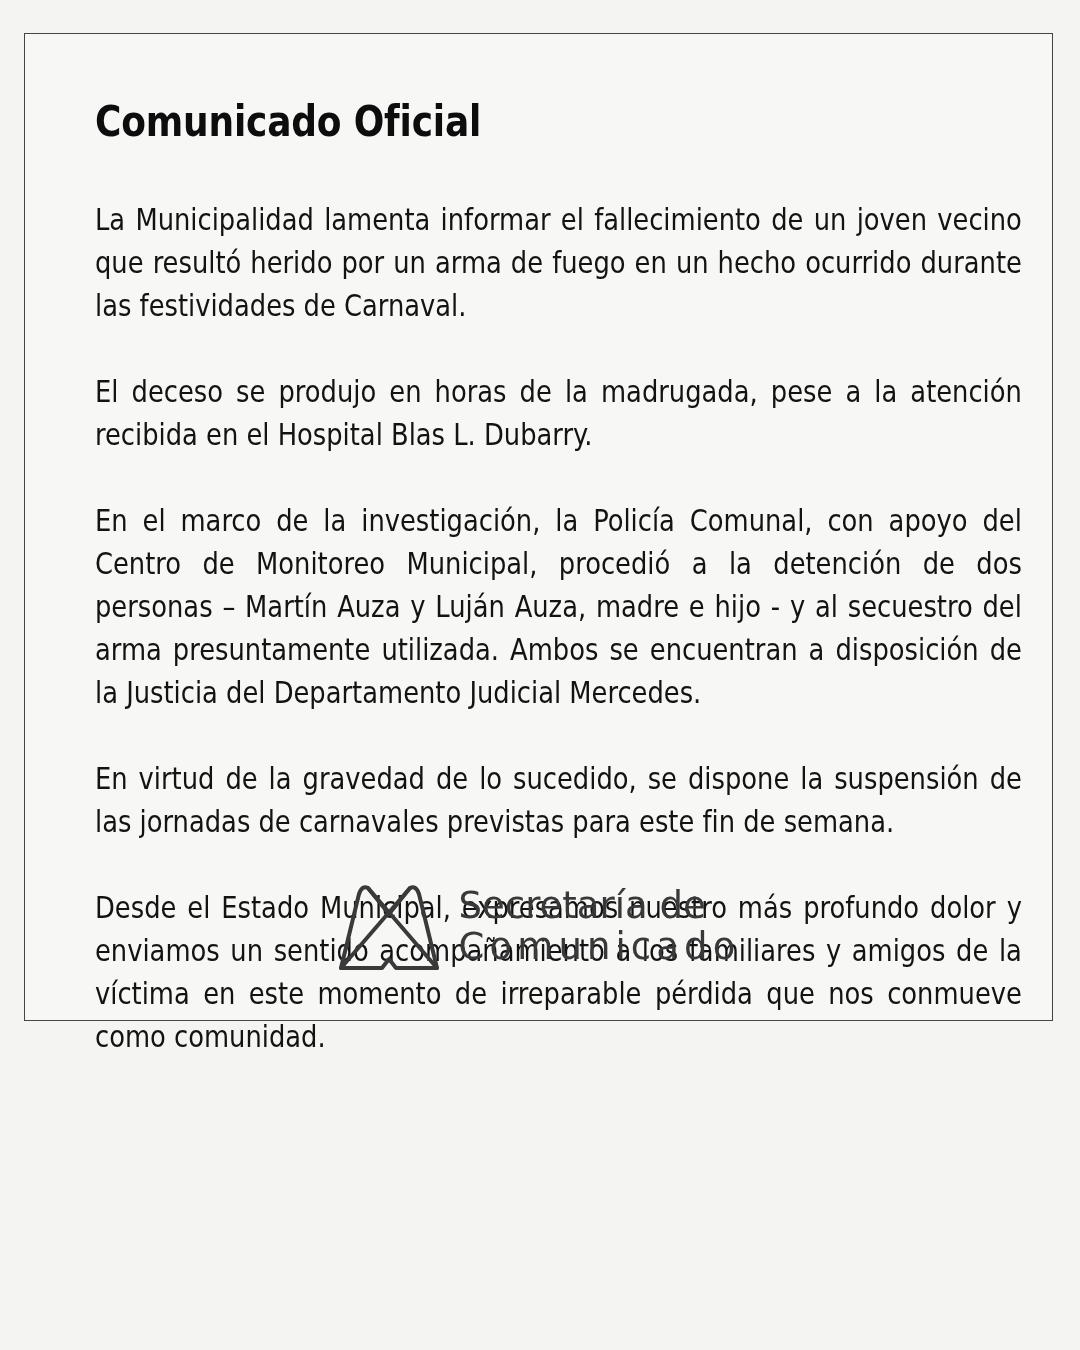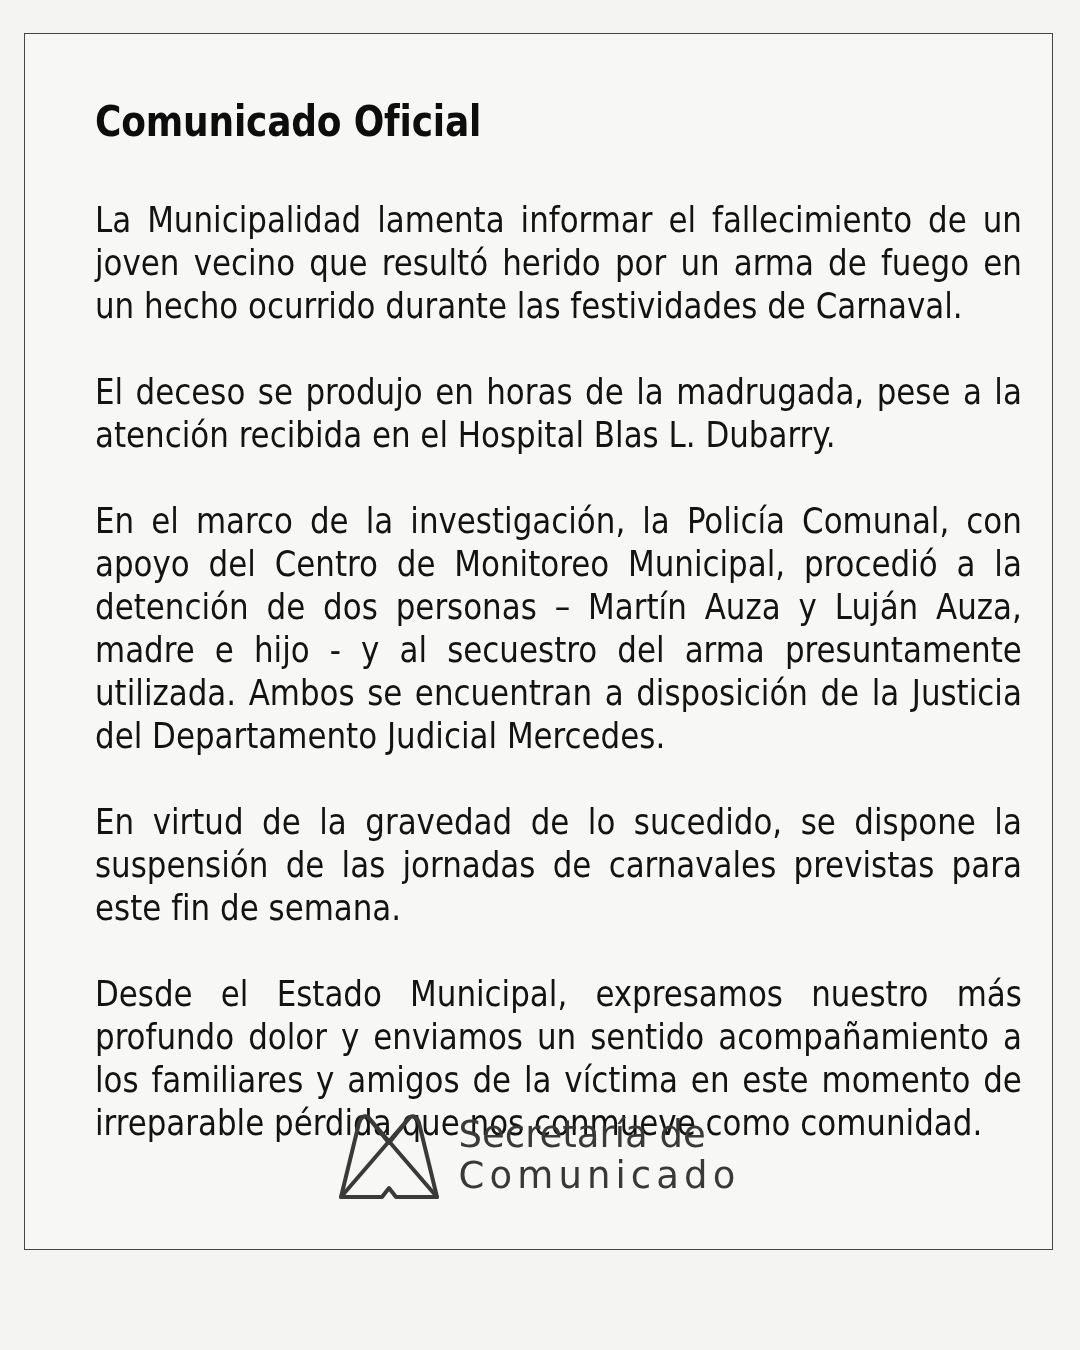--- a/index.html
+++ b/index.html
@@ -22,21 +22,21 @@
     height: 1350px;
     background: #f4f4f2;
     box-sizing: border-box;
   }
 
   .card {
     position: absolute;
     left: 24px;
     top: 33px;
     width: 1029px;
-    height: 1217px;
+    height: 988px;
     border: 1.5px solid #454545;
     background: #f7f7f5;
     box-sizing: border-box;
   }
 
   .content {
     position: absolute;
     left: 70px;
     top: 62px;
     width: 927px;
@@ -49,21 +49,21 @@
     line-height: 50px;
     letter-spacing: -0.2px;
     color: #0d0d0d;
     margin: 0 0 52px 0;
     stretch: condensed;
     transform: scaleX(0.93);
     transform-origin: left center;
   }
 
   .body-copy {
-    font-size: 36px;
+    font-size: 30px;
     line-height: 43px;
     color: #131313;
     text-align: justify;
     text-justify: inter-word;
     font-weight: 400;
   }
 
   .body-copy p {
     margin: 0 0 43px 0;
     transform: scaleX(0.955);

